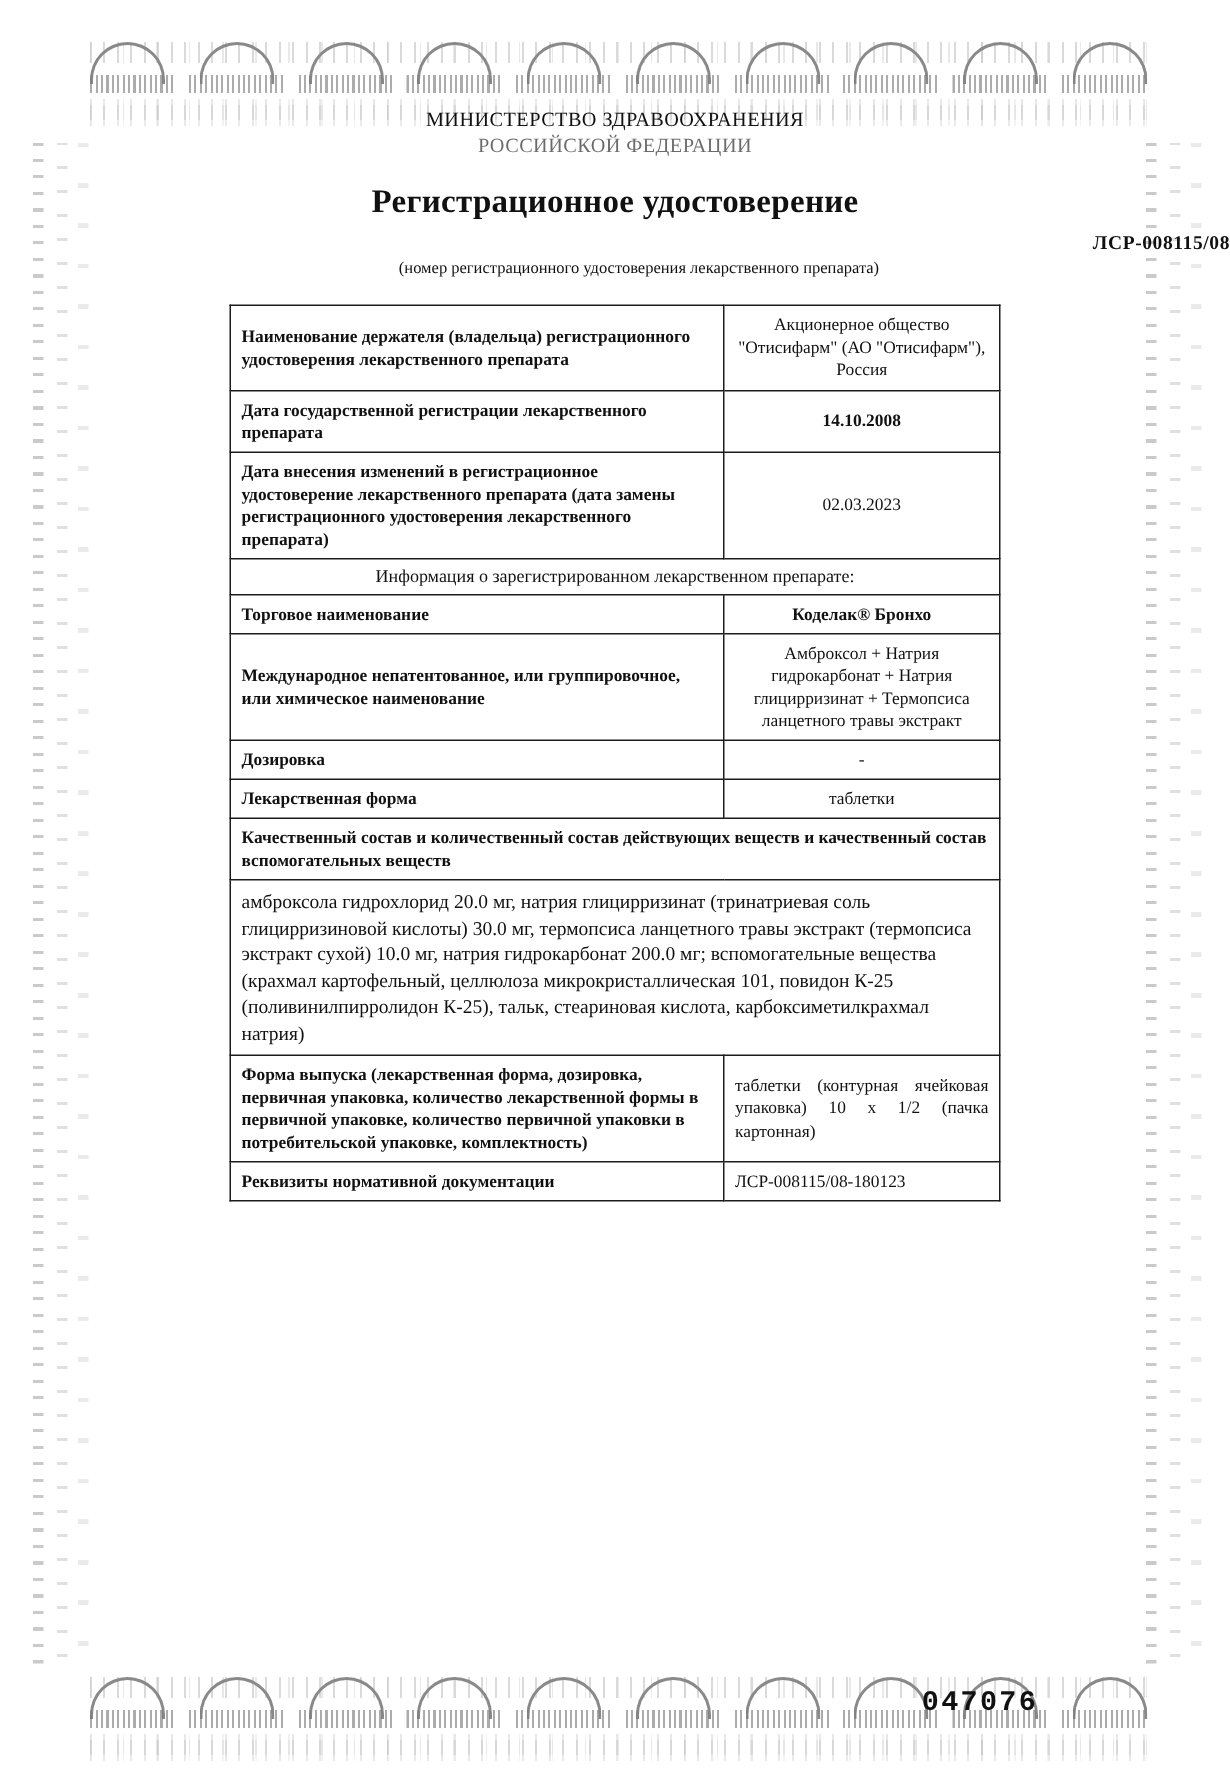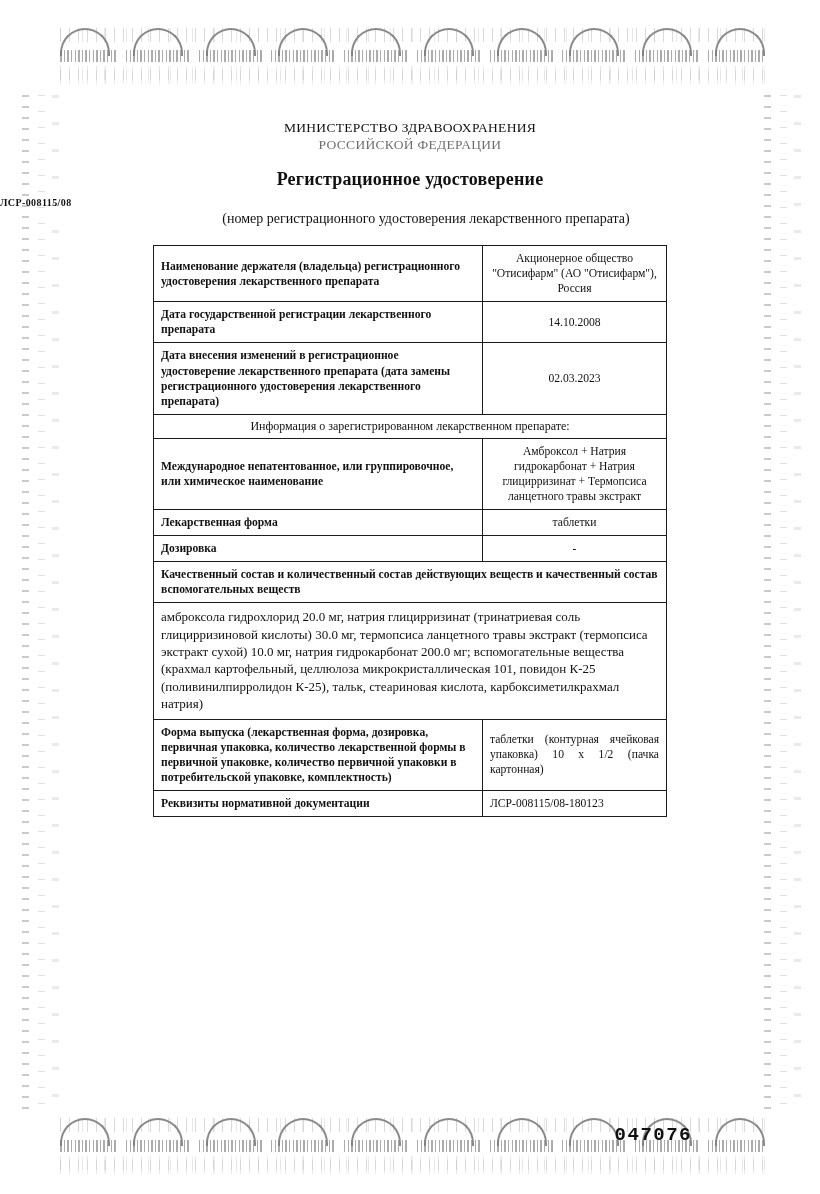--- a/index.html
+++ b/index.html
@@ -109,61 +109,61 @@
         rgba(25,25,25,0.6) 0px, rgba(25,25,25,0.6) 3px,
         transparent 3px, transparent 27px); }
 
   
   .content {
     position: absolute;
     left: 0; right: 0;
     top: 0;
   }
   .ministry {
-    margin-top: 120px;
+    margin-top: 72px;
     text-align: center;
     font-size: 13.5px;
     letter-spacing: 0.3px;
     line-height: 1.25;
   }
   .ministry .l1 { display: block; }
   .ministry .l2 {
     display: block;
     opacity: 0.62;
     filter: blur(0.12px);
   }
 
   .doc-title {
     margin-top: 14px;
     text-align: center;
     font-weight: bold;
     line-height: 1.3;
   }
   .doc-title .t1 {
     display: block;
-    font-size: 18px;
+    font-size: 22px;
     letter-spacing: 0.2px;
   }
   .doc-title .t2 {
     display: block;
     font-size: 18px;
     letter-spacing: 0.2px;
     margin-top: 2px;
   }
   .doc-number {
     margin-top: 6px;
-    text-align: left;
-    font-size: 10px;
+    text-align: right;
+    font-size: 13px;
     font-weight: bold;
     letter-spacing: 0.4px;
   }
   .doc-number-caption {
     margin-top: 3px;
     text-align: center;
-    font-size: 14px;
+    font-size: 11px;
     font-weight: normal;
     margin-left: 32px;
   }
 
   
   .cert-table {
     width: 514px;
     margin: 18px auto 0 auto;
     border-collapse: collapse;
     table-layout: fixed;
@@ -176,21 +176,21 @@
   }
   .col-label {
     width: 314px;
     font-weight: bold;
     line-height: 1.3;
   }
   .col-value {
     text-align: center;
     line-height: 1.3;
   }
-  .val-bold { font-weight: normal; }
+  .val-bold { font-weight: bold; }
   .section-row td {
     text-align: center;
     font-weight: normal;
     padding: 4px 7px;
     font-size: 12px;
   }
   .full-head td {
     font-weight: bold;
     line-height: 1.3;
     text-align: left;
@@ -309,34 +309,38 @@
 
         <tr>
           <td class="col-label">Дата внесения изменений в регистрационное удостоверение лекарственного препарата (дата замены регистрационного удостоверения лекарственного препарата)</td>
           <td class="col-value">02.03.2023</td>
         </tr>
 
         <tr class="section-row">
           <td colspan="2">Информация о зарегистрированном лекарственном препарате:</td>
         </tr>
 
+        <tr>
+          <td class="col-label">Торговое наименование</td>
+          <td class="col-value val-bold">Коделак® Бронхо</td>
+        </tr>
 
         <tr>
           <td class="col-label">Международное непатентованное, или группировочное, или химическое наименование</td>
           <td class="col-value">Амброксол + Натрия гидрокарбонат + Натрия глицирризинат + Термопсиса ланцетного травы экстракт</td>
         </tr>
 
         <tr>
+          <td class="col-label">Дозировка</td>
+          <td class="col-value">-</td>
+        </tr>
+
+        <tr>
           <td class="col-label">Лекарственная форма</td>
           <td class="col-value">таблетки</td>
-        </tr>
-
-        <tr>
-          <td class="col-label">Дозировка</td>
-          <td class="col-value">-</td>
         </tr>
 
         <tr class="full-head">
           <td colspan="2">Качественный состав и количественный состав действующих веществ и качественный состав вспомогательных веществ</td>
         </tr>
 
         <tr class="composition">
           <td colspan="2">амброксола гидрохлорид 20.0 мг, натрия глицирризинат (тринатриевая соль глицирризиновой кислоты) 30.0 мг, термопсиса ланцетного травы экстракт (термопсиса экстракт сухой) 10.0 мг, натрия гидрокарбонат 200.0 мг; вспомогательные вещества (крахмал картофельный, целлюлоза микрокристаллическая 101, повидон К-25 (поливинилпирролидон К-25), тальк, стеариновая кислота, карбоксиметилкрахмал натрия)</td>
         </tr>
 

